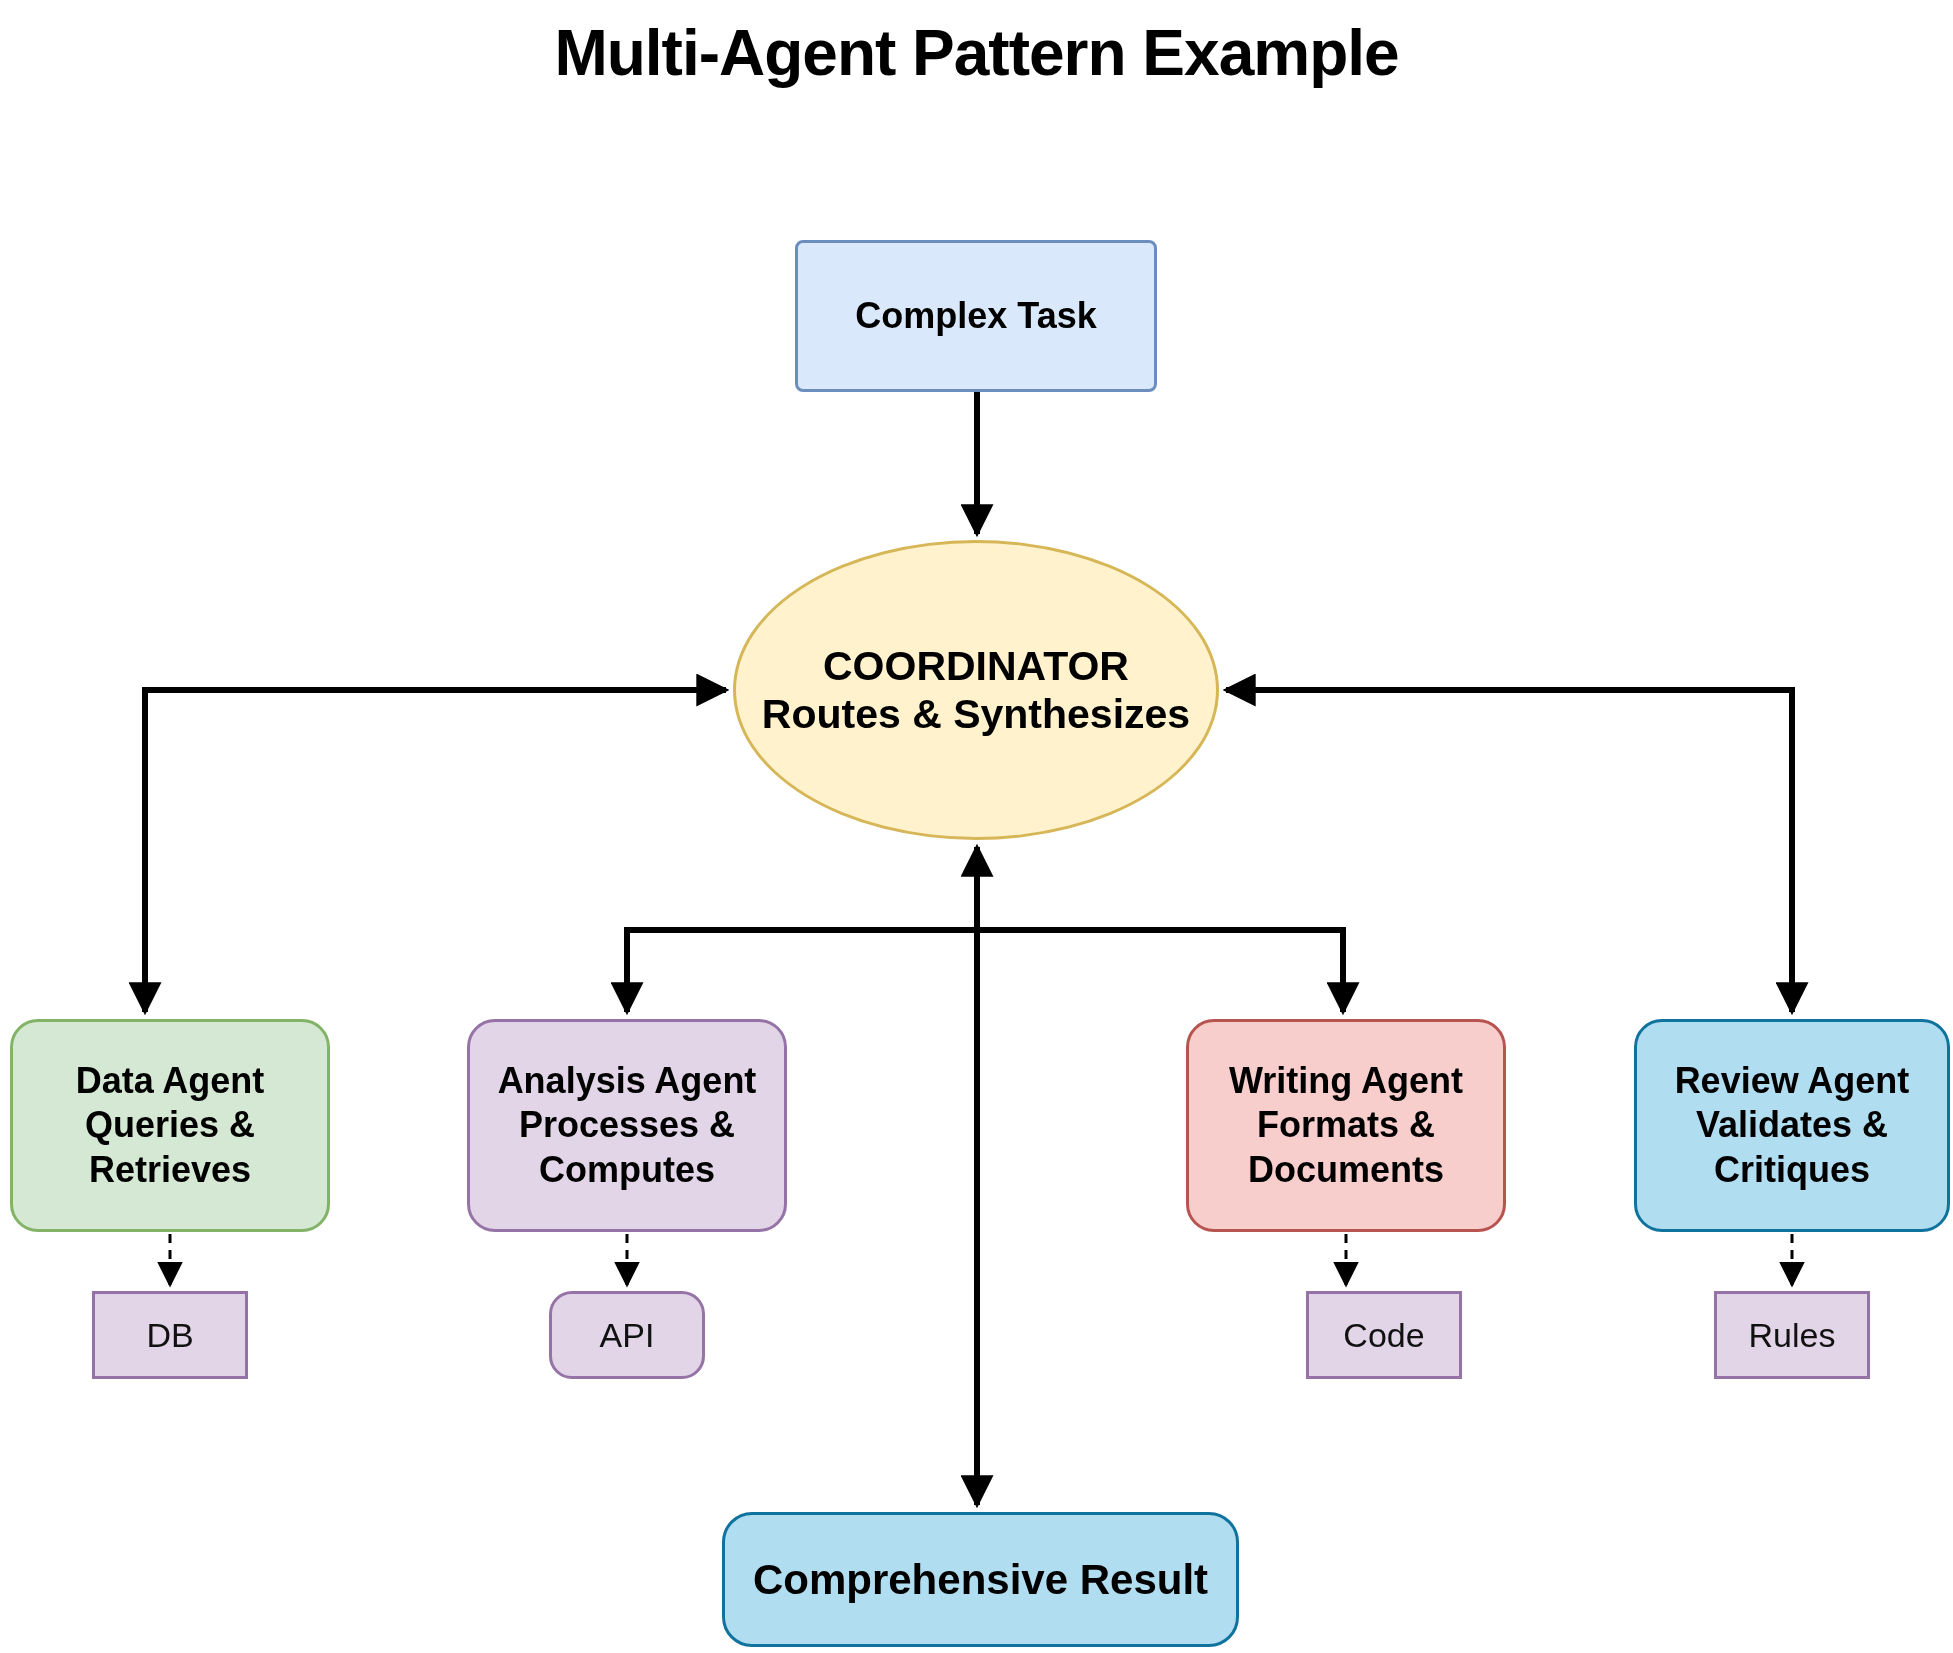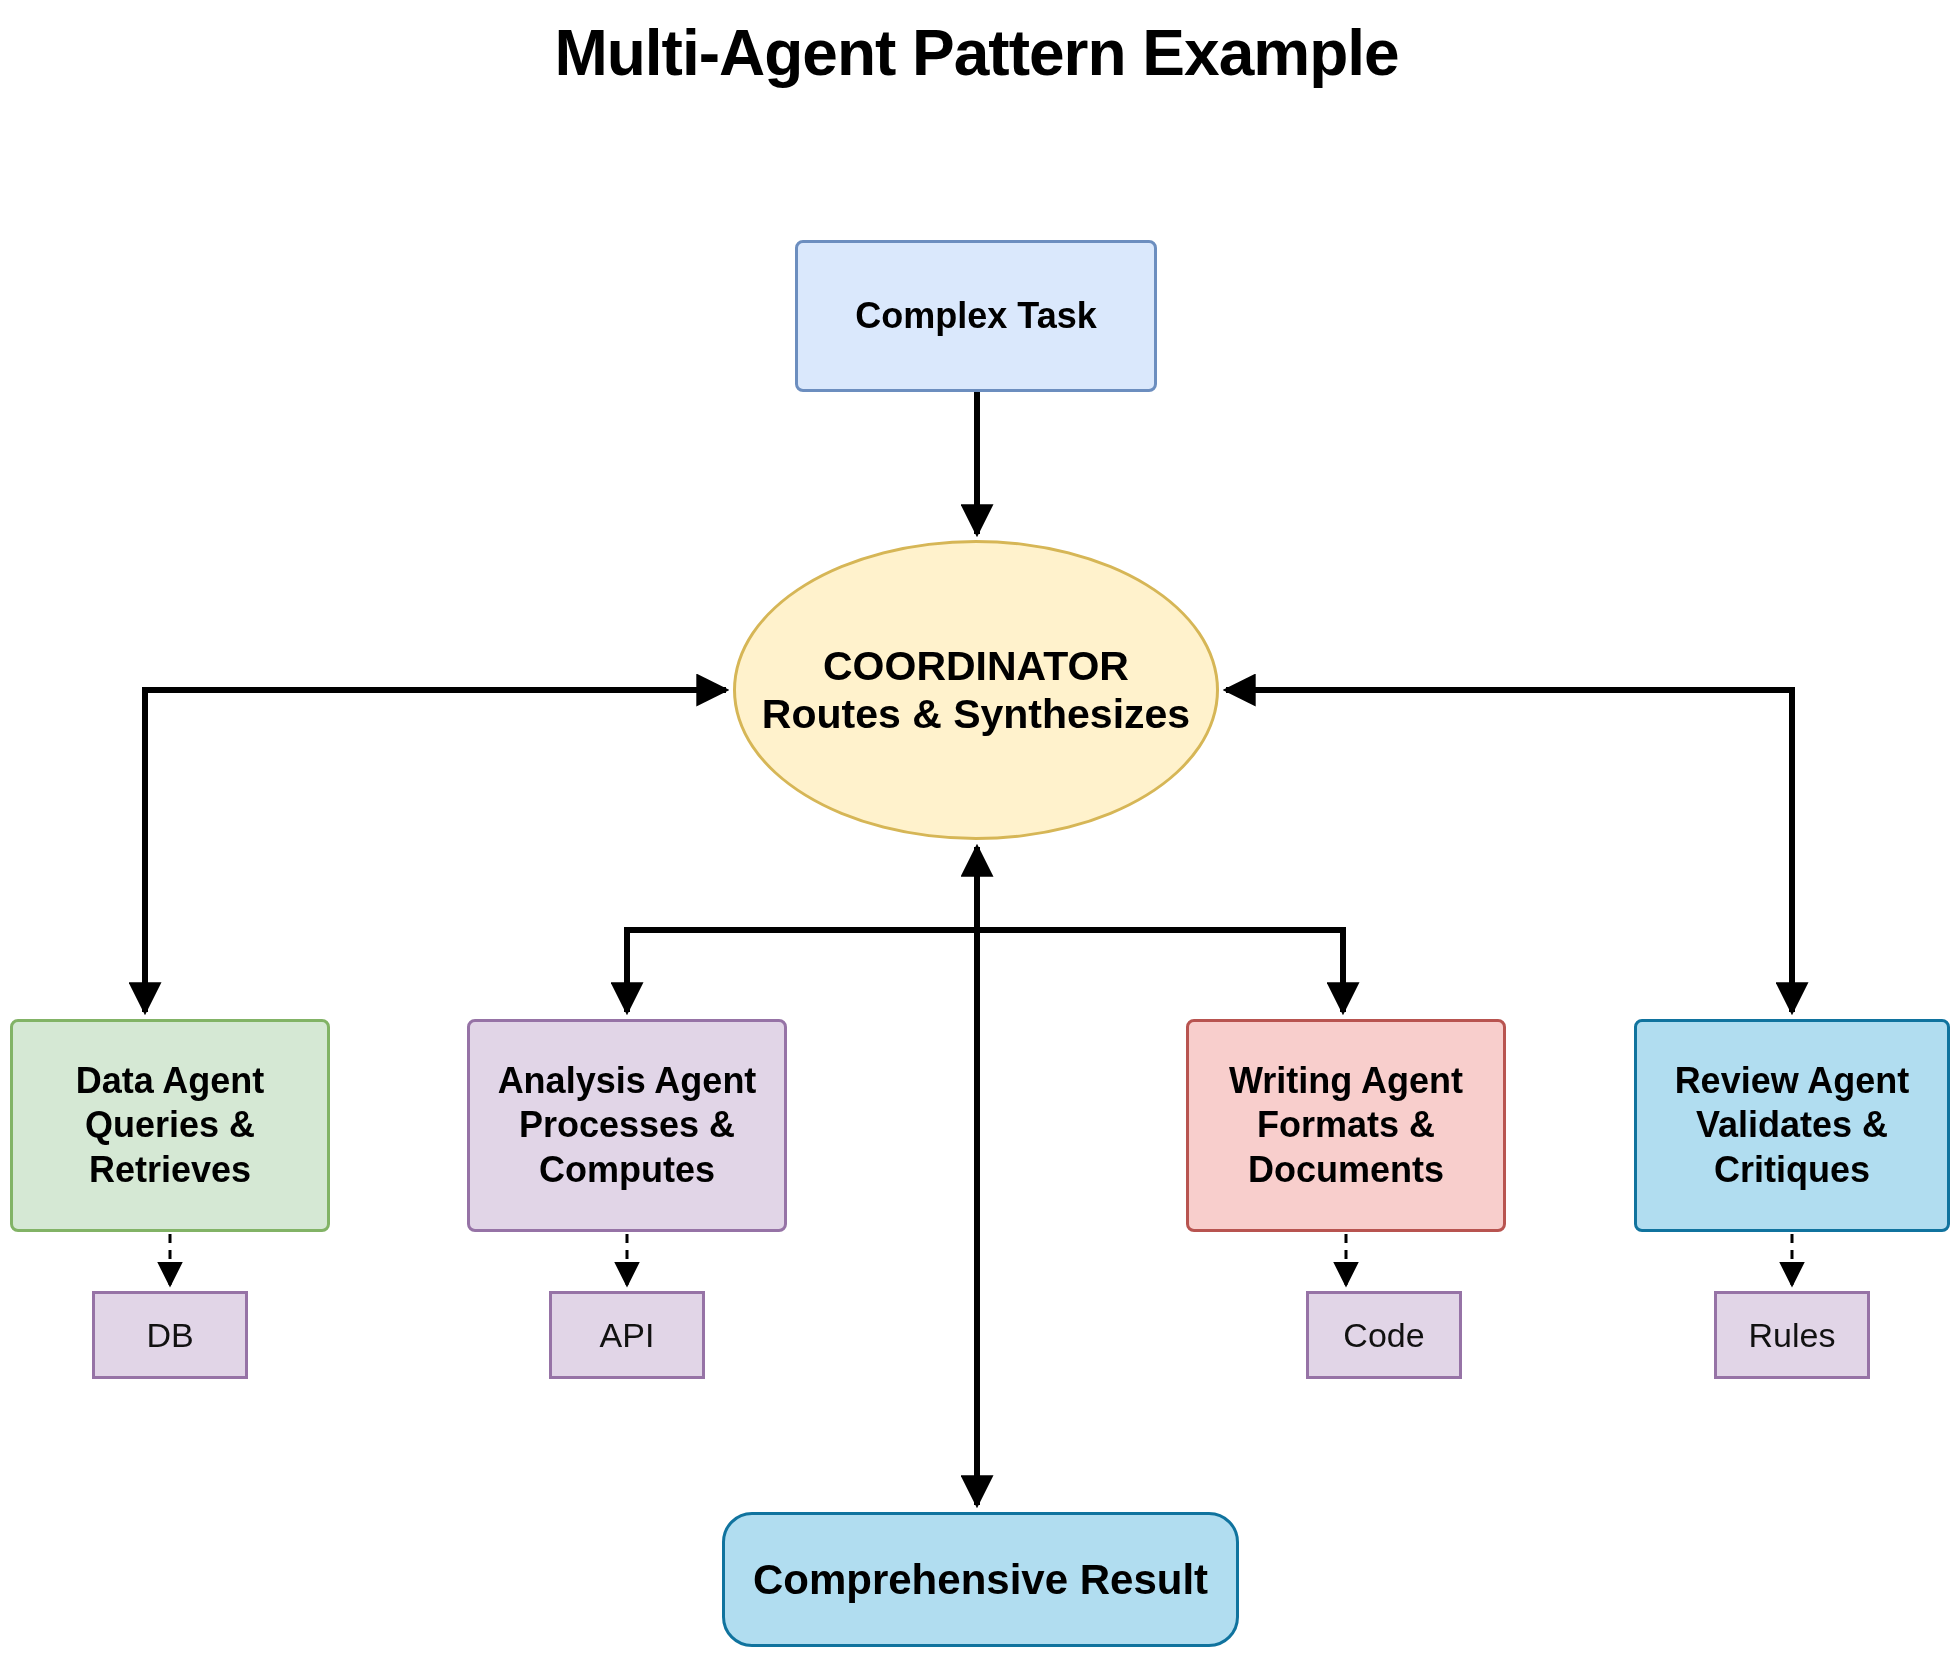--- a/index.html
+++ b/index.html
@@ -40,30 +40,30 @@
   .c-yellow { background: #fff2cc; border: 3px solid #d6b656; }
   .c-green  { background: #d5e8d4; border: 3px solid #82b366; }
   .c-purple { background: #e1d5e7; border: 3px solid #9673a6; }
   .c-red    { background: #f8cecc; border: 3px solid #b85450; }
   .c-cyan   { background: #b1ddf0; border: 3px solid #10739e; }
 
   .task-node   { left: 795px; top: 240px; width: 362px; height: 152px; border-radius: 8px;
                  font-size: 36px; font-weight: 700; }
   .coordinator { left: 733px; top: 540px; width: 486px; height: 300px; border-radius: 50%;
                  font-size: 41px; font-weight: 700; line-height: 1.18; }
-  .agent       { top: 1019px; height: 213px; border-radius: 8px;
+  .agent       { top: 1019px; height: 213px; border-radius: 28px;
                  font-size: 36px; font-weight: 700; line-height: 1.24; }
   .agent-data     { left: 10px;   width: 320px; }
   .agent-analysis { left: 467px;  width: 320px; }
   .agent-writing  { left: 1186px; width: 320px; }
   .agent-review   { left: 1634px; width: 316px; }
   .resource    { top: 1291px; width: 156px; height: 88px;
                  font-size: 34px; font-weight: 400; color: #111111; }
   .res-db    { left: 92px; }
-  .res-api   { left: 549px; }
+  .res-api   { left: 549px; border-radius: 23px; }
   .res-code  { left: 1306px; }
   .res-rules { left: 1714px; }
   .result-node { left: 722px; top: 1512px; width: 517px; height: 135px; border-radius: 30px;
                  font-size: 42px; font-weight: 700; }
 </style>
 </head>
 <body>
 
 <div id="canvas">
 

